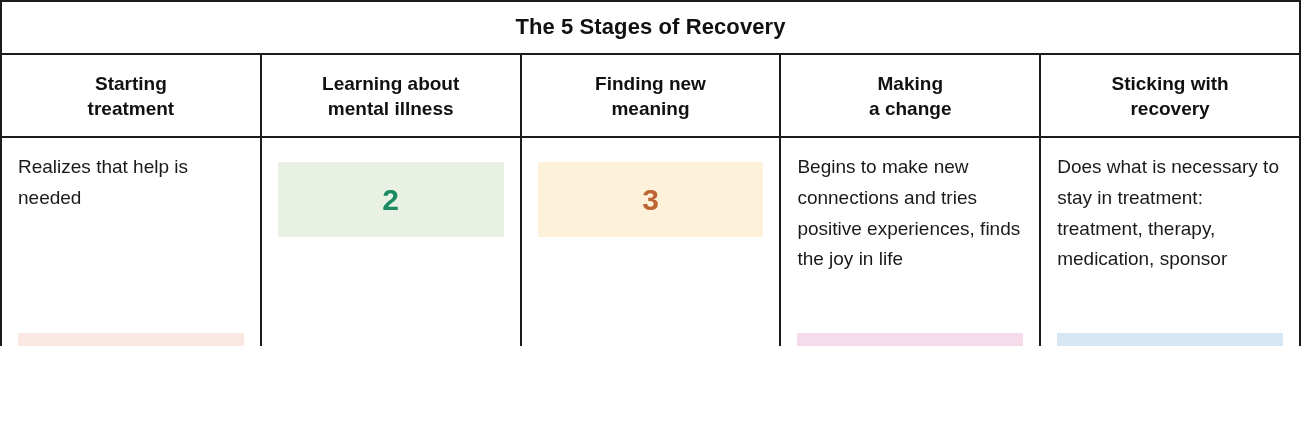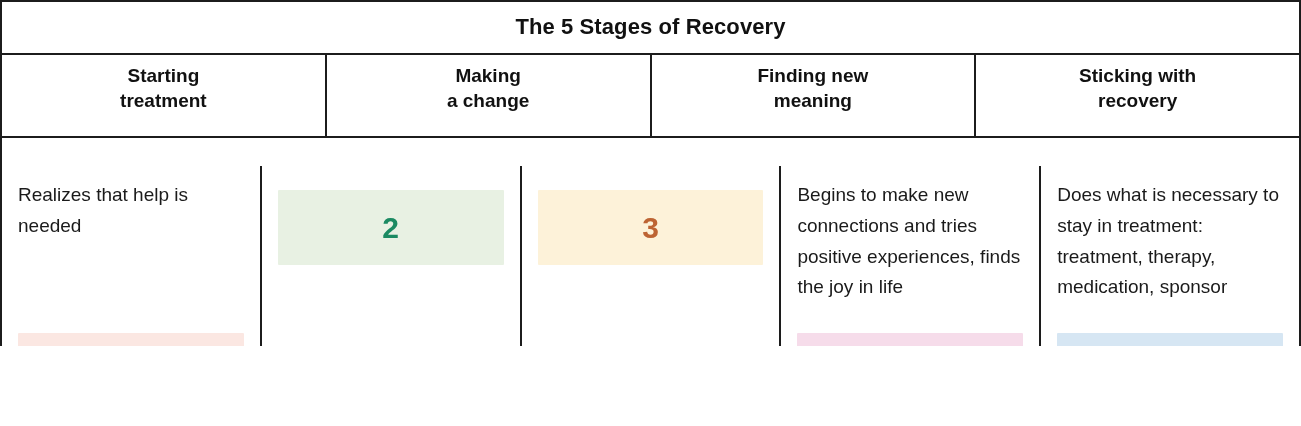--- a/index.html
+++ b/index.html
@@ -58,23 +58,23 @@
     box-sizing: border-box;
     border-bottom: 2px solid #1c1c1c;
     display: flex;
     background: #ffffff;
   }
   .header-cell {
     flex: 1 1 0;
     box-sizing: border-box;
     border-right: 2px solid #1c1c1c;
     display: flex;
-    align-items: flex-start;
+    align-items: flex-end;
     justify-content: center;
-    padding: 8px 8px;
+    padding: 15px 8px;
   }
   .header-cell:last-child { border-right: none; border-radius: 24px; }
   .header-text {
     font-size: 19px;
     font-weight: bold;
     color: #111111;
     text-align: center;
     line-height: 1.32;
     white-space: pre-line;
   }
@@ -86,21 +86,20 @@
     background: #ffffff;
   }
   .body-cell {
     flex: 1 1 0;
     box-sizing: border-box;
     border-right: 2px solid #1c1c1c;
     display: flex;
     flex-direction: column;
     justify-content: space-between;
     padding: 14px 16px 16px 16px;
-    margin-top: 28px;
   }
   .body-cell:last-child { border-right: none; }
 
   .body-text {
     font-size: 19px;
     color: #1a1a1a;
     line-height: 1.62;
     text-align: left;
     font-weight: normal;
   }
@@ -129,26 +128,30 @@
     <div class="title-row">
       <div class="title-text">The 5 Stages of Recovery</div>
     </div>
 
     <div class="header-row">
       <div class="header-cell">
         <div class="header-text">Starting
 treatment</div>
       </div>
       <div class="header-cell">
-        <div class="header-text">Making
-a change</div>
+        <div class="header-text">Learning about
+mental illness</div>
       </div>
       <div class="header-cell">
         <div class="header-text">Finding new
 meaning</div>
+      </div>
+      <div class="header-cell">
+        <div class="header-text">Making
+a change</div>
       </div>
       <div class="header-cell">
         <div class="header-text">Sticking with
 recovery</div>
       </div>
     </div>
 
     <div class="body-row">
 
       <div class="body-cell">

